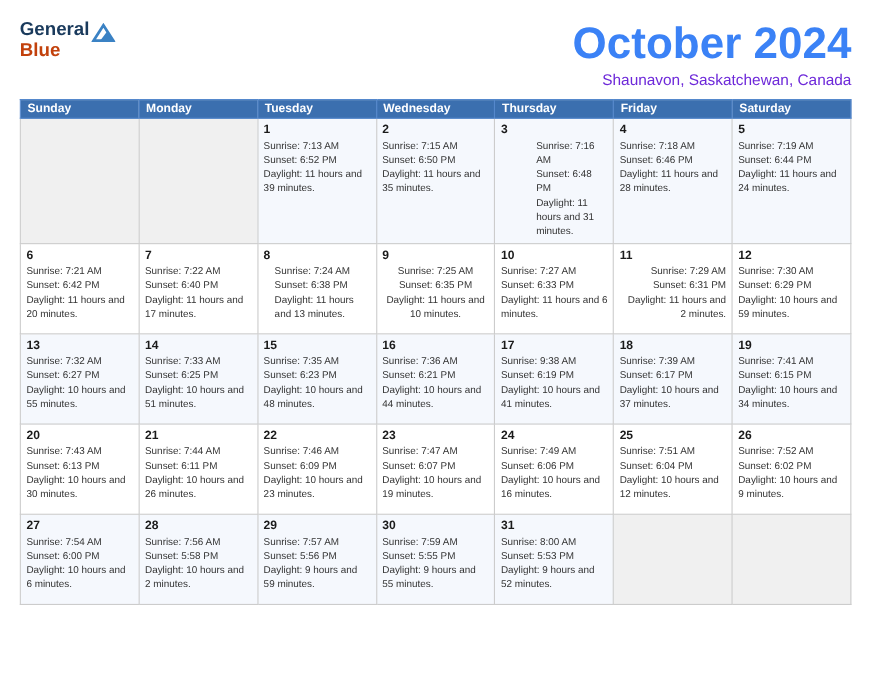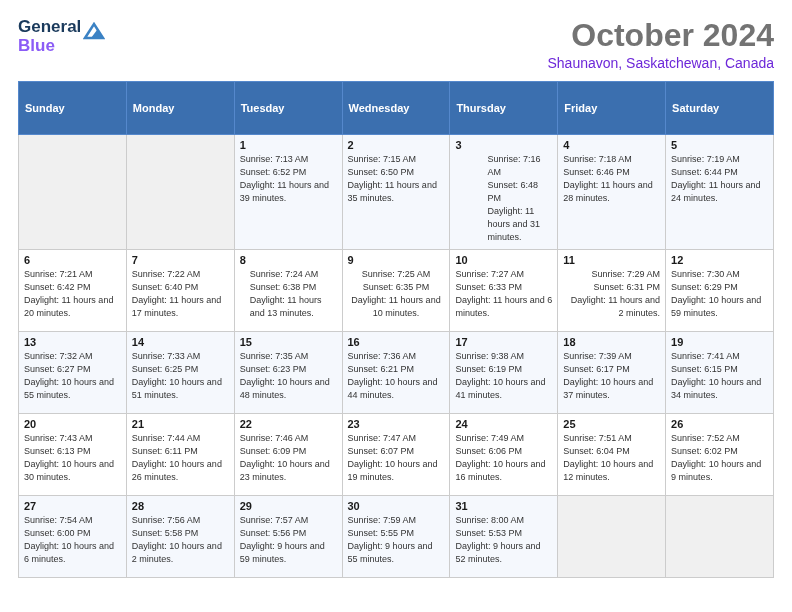--- a/index.html
+++ b/index.html
@@ -24,40 +24,40 @@
     }
     .logo {
       display: flex;
       flex-direction: column;
       align-items: flex-start;
     }
     .title-section {
       text-align: right;
     }
     .month-title {
-      font-size: 32px;
+      font-size: 40px;
       font-weight: bold;
-      color: #737373;
+      color: #3b82f6;
       line-height: 1.1;
     }
     .location-title {
       font-size: 14px;
       color: #6d28d9;
       margin-top: 2px;
     }
     .calendar-table {
       width: 100%;
       border-collapse: collapse;
       font-size: 9.5px;
     }
     .calendar-table thead tr th {
       background: #3b6faf;
       color: #fff;
       text-align: left;
-      padding: 20px 6px;
+      padding: 2px 6px;
       font-size: 11px;
       font-weight: bold;
       border: 1px solid #5588cc;
     }
     .calendar-table tbody tr td {
       border: 1px solid #ccc;
       vertical-align: top;
       padding: 4px 5px;
       width: 108px;
       min-height: 75px;
@@ -84,21 +84,21 @@
   </style>
 </head>
 <body>
 
 <div class="page">
   <div class="header">
     <div class="logo">
       <div style="display:flex;align-items:center;">
         <div style="font-size:17px;font-weight:bold;color:#1a3a5c;line-height:1.1;">
           <span>General</span><br>
-          <span style="color:#8b5cf6;">Blue</span>
+          <span style="color:#c2410c;">Blue</span>
         </div>
         <div style="margin-left:2px;margin-top:-8px;">
           <svg width="22" height="18" viewBox="0 0 22 18">
             <polygon points="2,16 11,2 20,16" fill="none" stroke="#3b82c4" stroke-width="2.5"></polygon>
             <polygon points="8,16 14,8 20,16" fill="#3b82c4"></polygon>
           </svg>
         </div>
       </div>
     </div>
     <div class="title-section">

